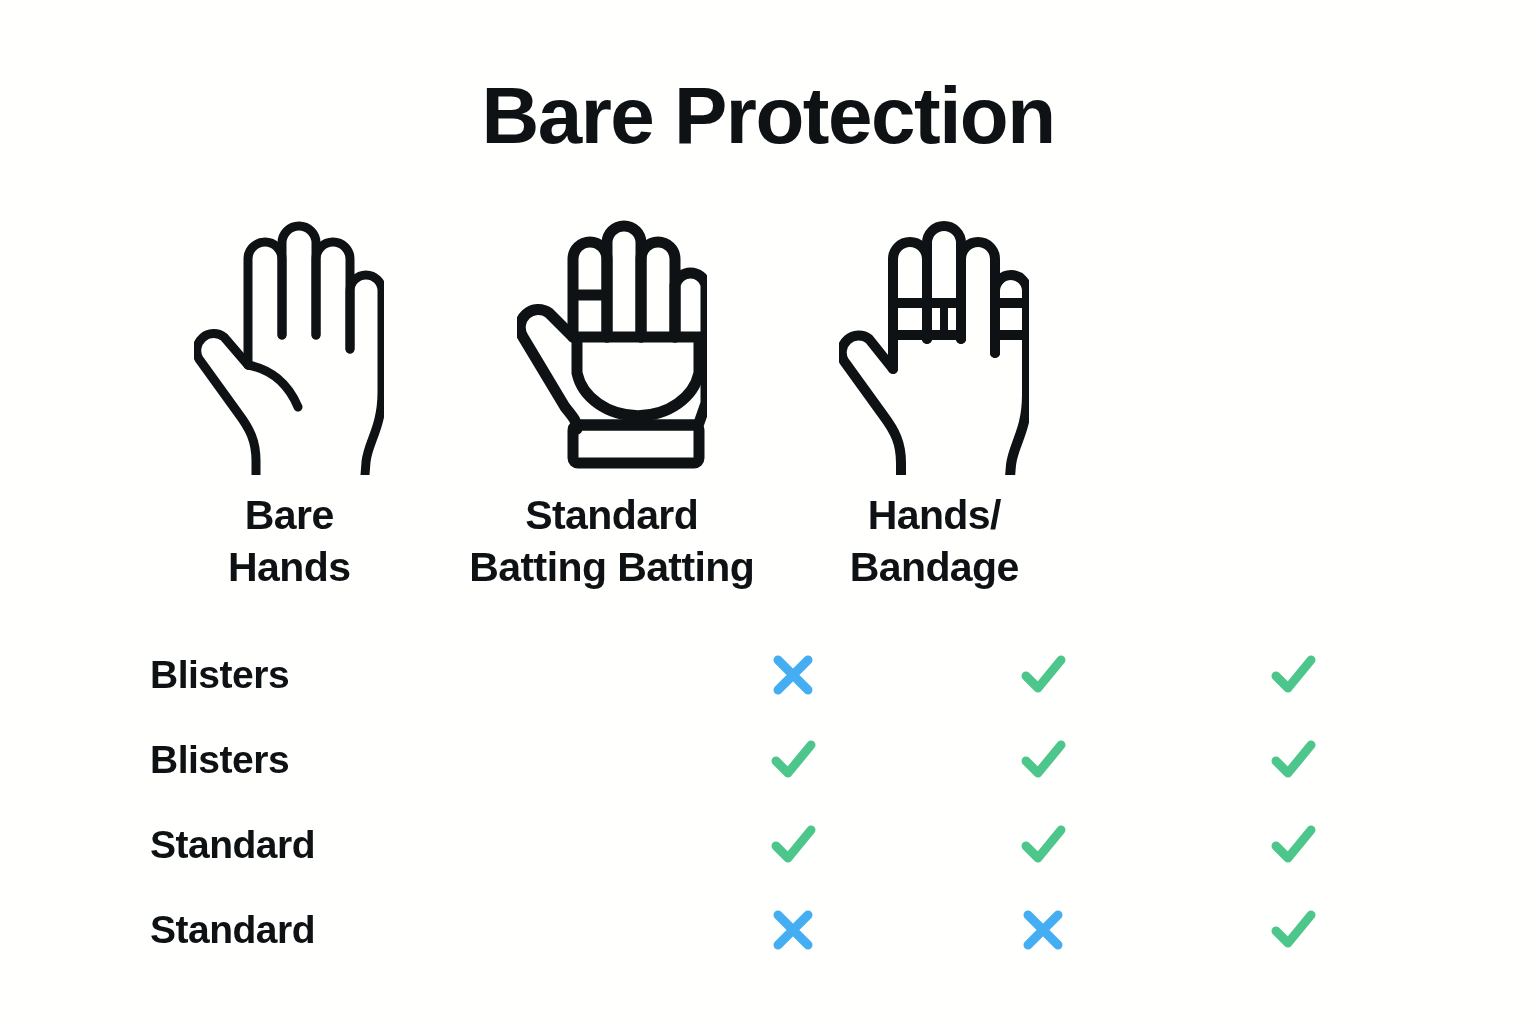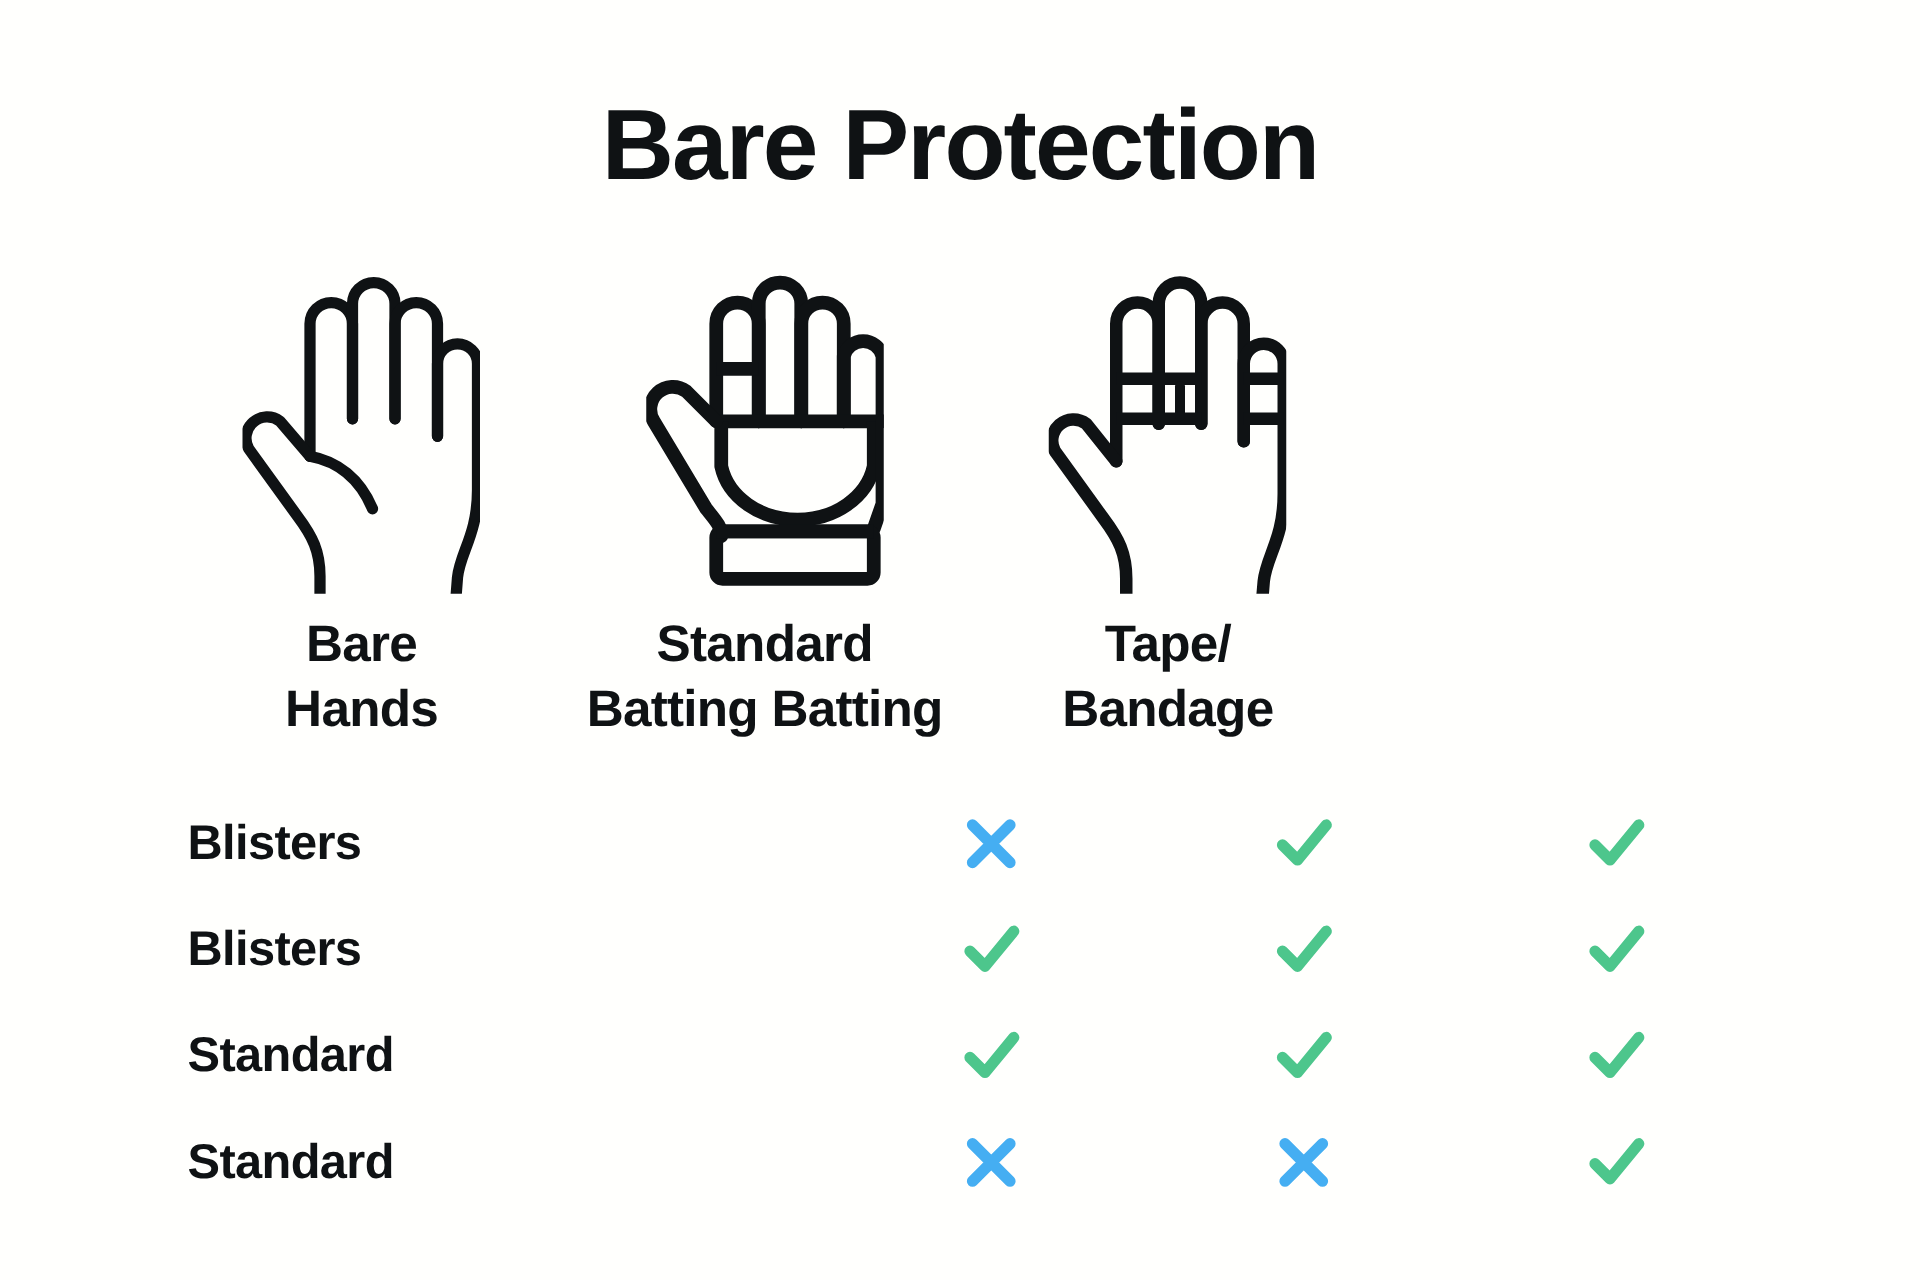--- a/index.html
+++ b/index.html
@@ -196,21 +196,21 @@
 
           <path d="M54 86 L122 86" stroke-linecap="butt"></path>
           <path d="M54 118 L122 118" stroke-linecap="butt"></path>
 
           <path d="M156 86 L188 86" stroke-linecap="butt"></path>
           <path d="M156 118 L188 118" stroke-linecap="butt"></path>
 
           <path d="M105 92 L105 116" stroke-width="8" stroke-linecap="round"></path>
         </svg>
       </div>
-      <div class="col-label">Tape/
+      <div class="col-label">Hands/
 Bandage</div>
     </div>
 
   </div>
 
   <div class="grid">
 
     <div class="grid-row">
       <div class="row-label">Blisters</div>
       <div class="cell">

